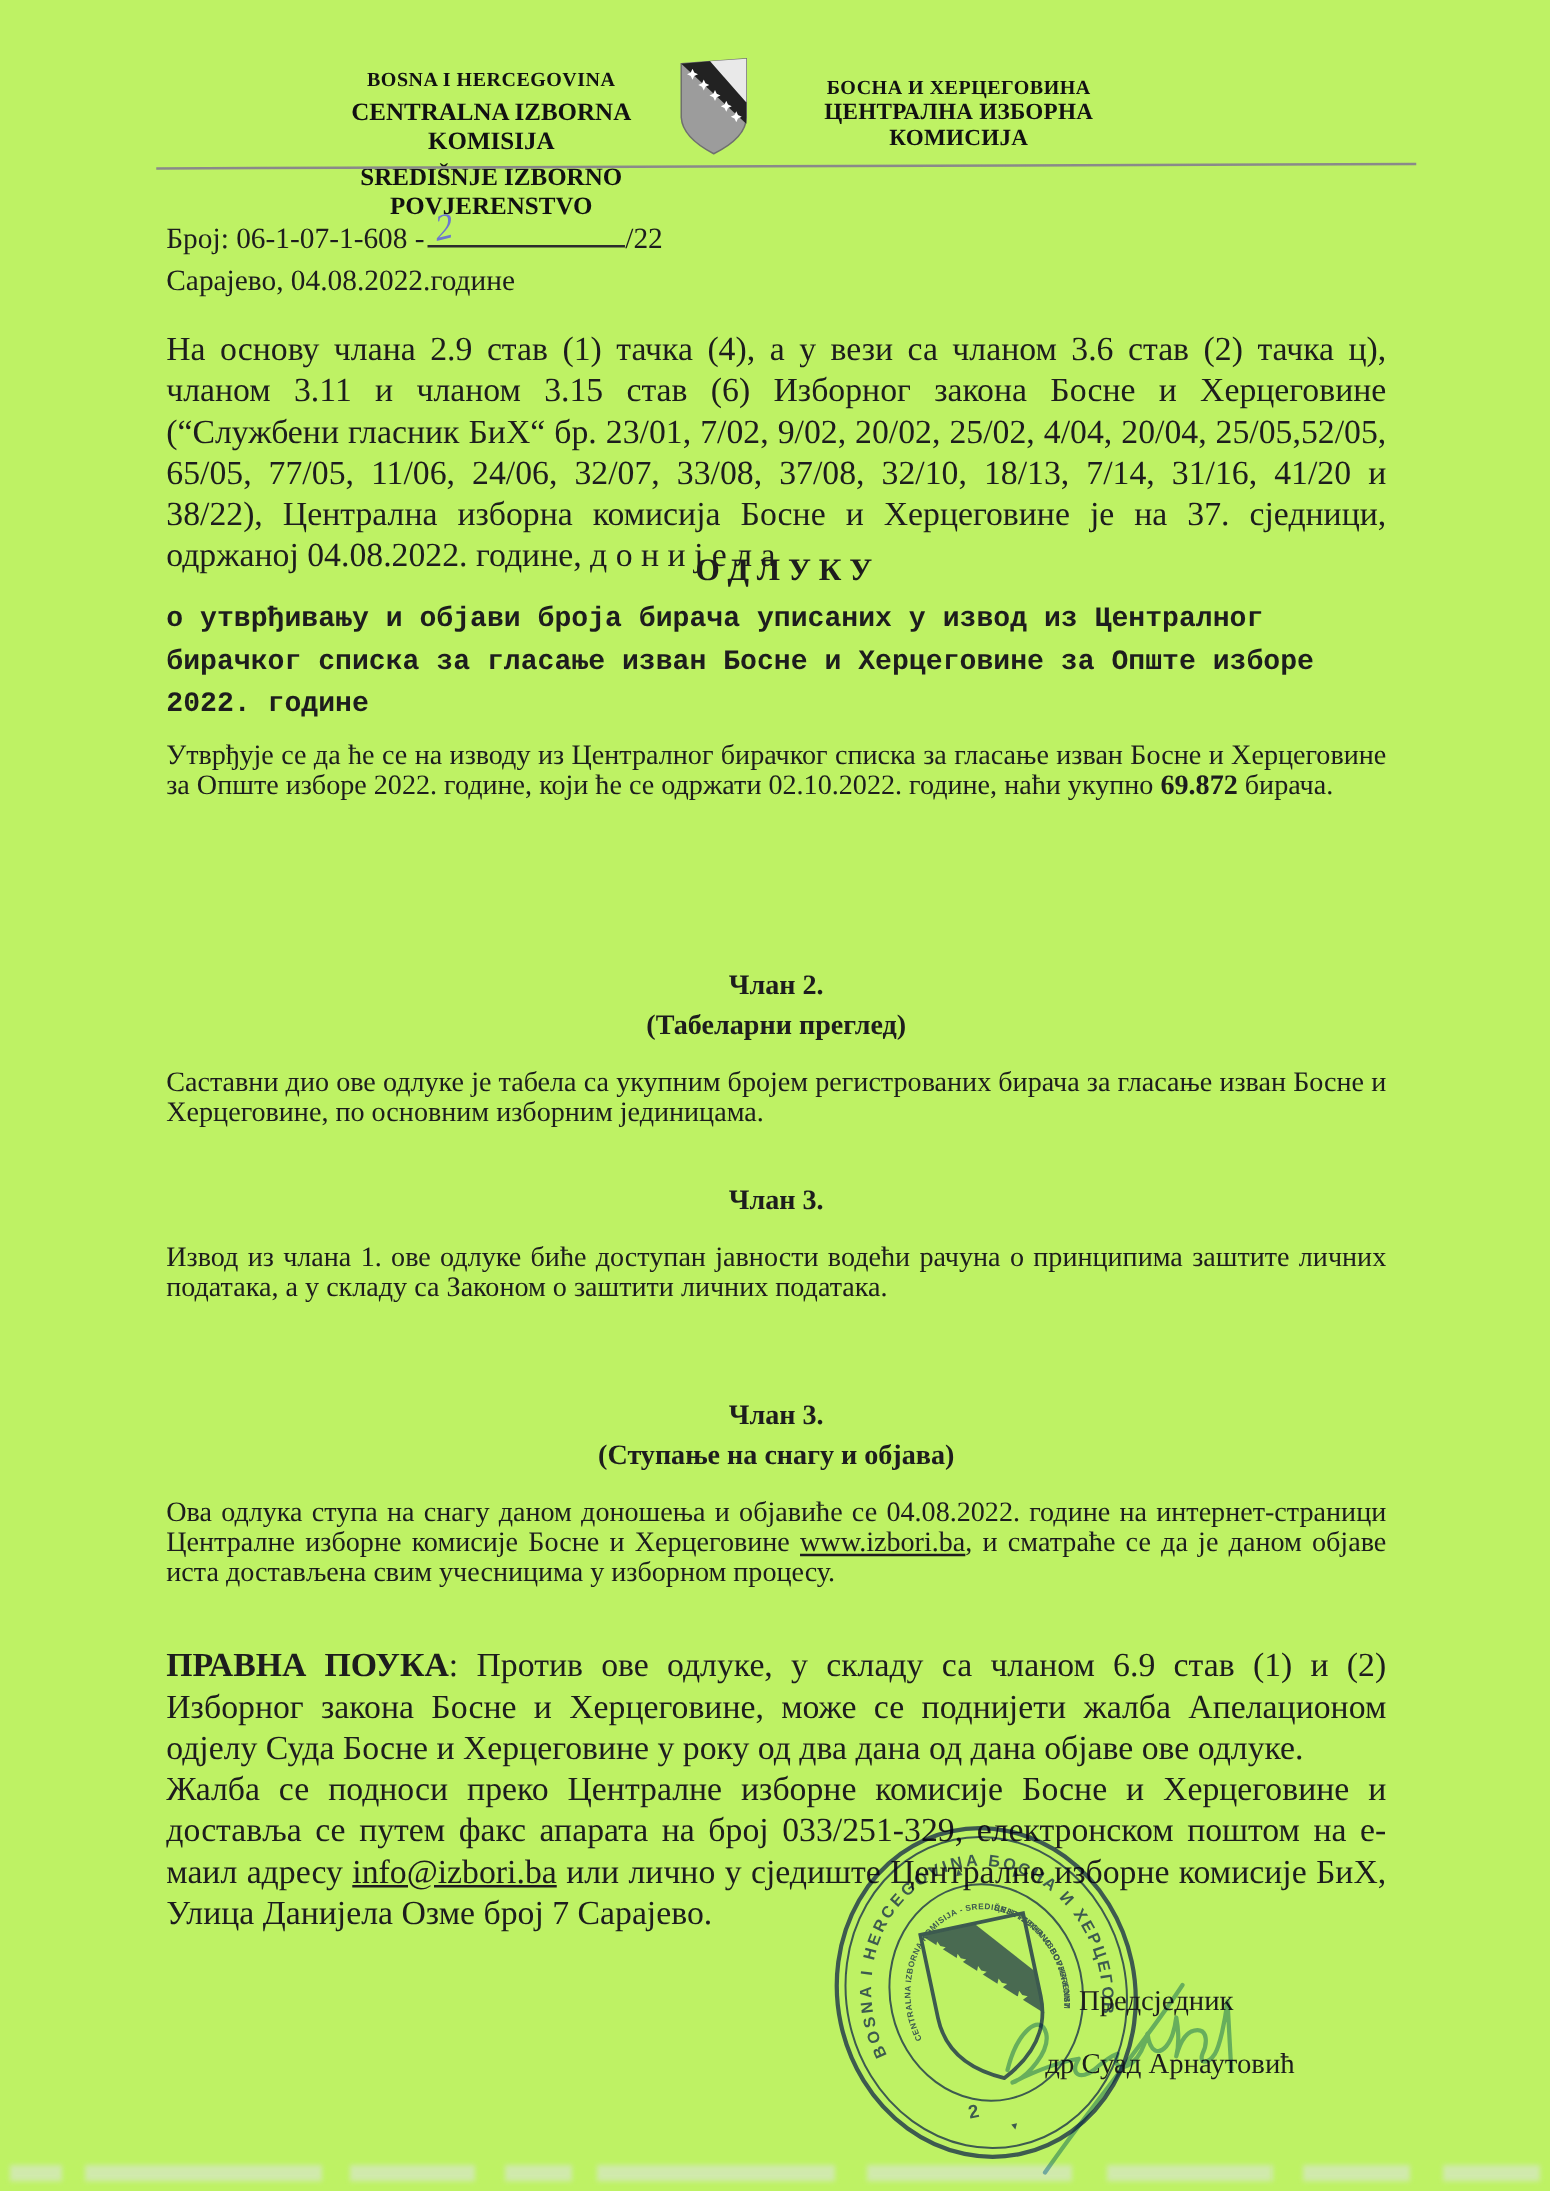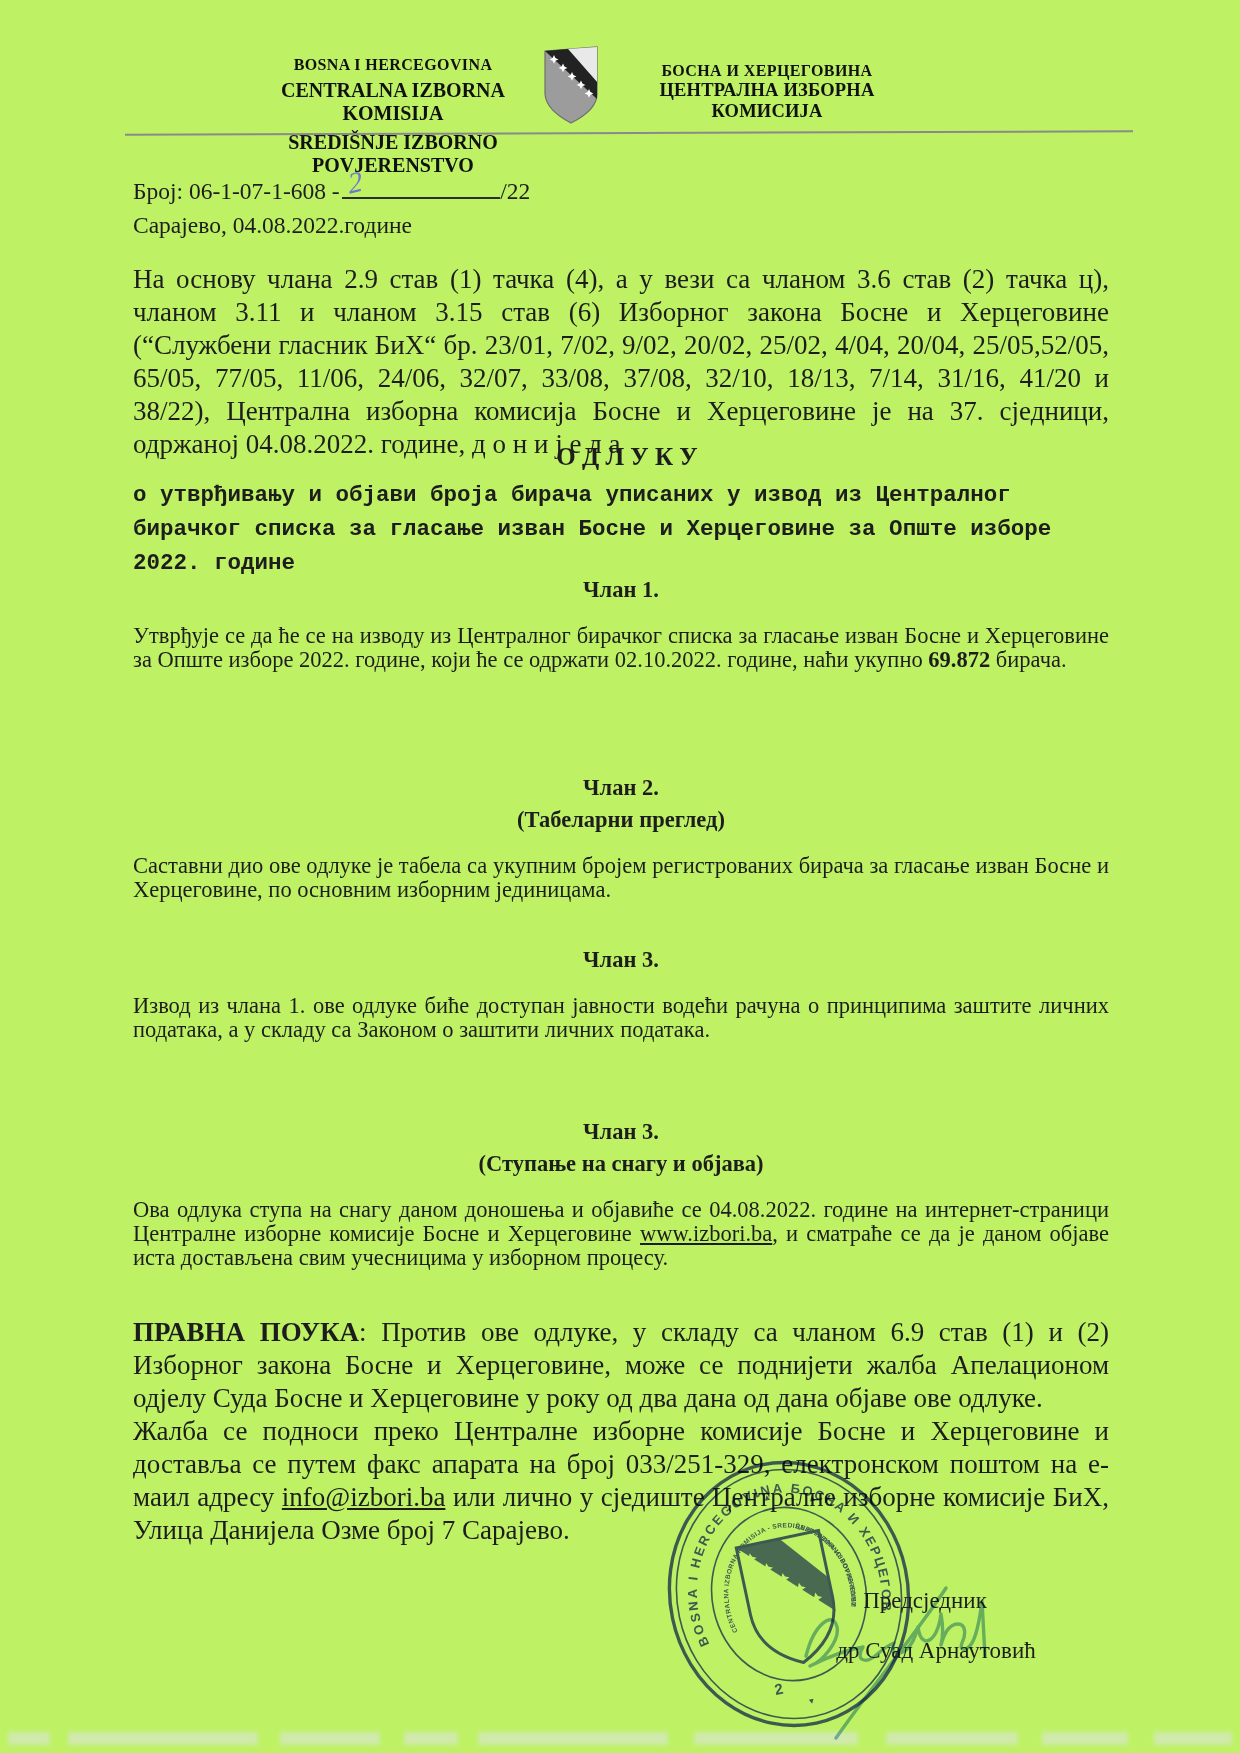--- a/index.html
+++ b/index.html
@@ -90,21 +90,20 @@
     </div>
     <div>Сарајево, 04.08.2022.године</div>
   </div>
 
   <div class="abs bodyblock preamble">На основу члана 2.9 став (1) тачка (4), а у вези са чланом 3.6 став (2) тачка ц), чланом 3.11 и чланом 3.15 став (6) Изборног закона Босне и Херцеговине (“Службени гласник БиХ“ бр. 23/01, 7/02, 9/02, 20/02, 25/02, 4/04, 20/04, 25/05,52/05, 65/05, 77/05, 11/06, 24/06, 32/07, 33/08, 37/08, 32/10, 18/13, 7/14, 31/16, 41/20 и 38/22), Централна изборна комисија Босне и Херцеговине је на 37. сједници, одржаној 04.08.2022. године, д о н и ј е л а</div>
 
   <div class="abs dectitle">О Д Л У К У</div>
   <div class="abs decsub">о утврђивању и објави броја бирача уписаних у извод из Централног бирачког списка за гласање изван Босне и Херцеговине за Опште изборе 2022. године</div>
 
   <div class="abs article art1">
-    <h3>Члан 1.</h3>
     <p><span>Утврђује се да ће се на изводу из Централног бирачког списка за гласање изван Босне и Херцеговине за Опште изборе 2022. године, који ће се одржати 02.10.2022. године, наћи укупно </span><b>69.872</b><span> бирача.</span></p>
   </div>
 
   <div class="abs article art2">
     <h3>Члан 2.</h3>
     <div class="sub">(Табеларни преглед)</div>
     <p>Саставни дио ове одлуке је табела са укупним бројем регистрованих бирача за гласање изван Босне и Херцеговине, по основним изборним јединицама.</p>
   </div>
 
   <div class="abs article art3">

